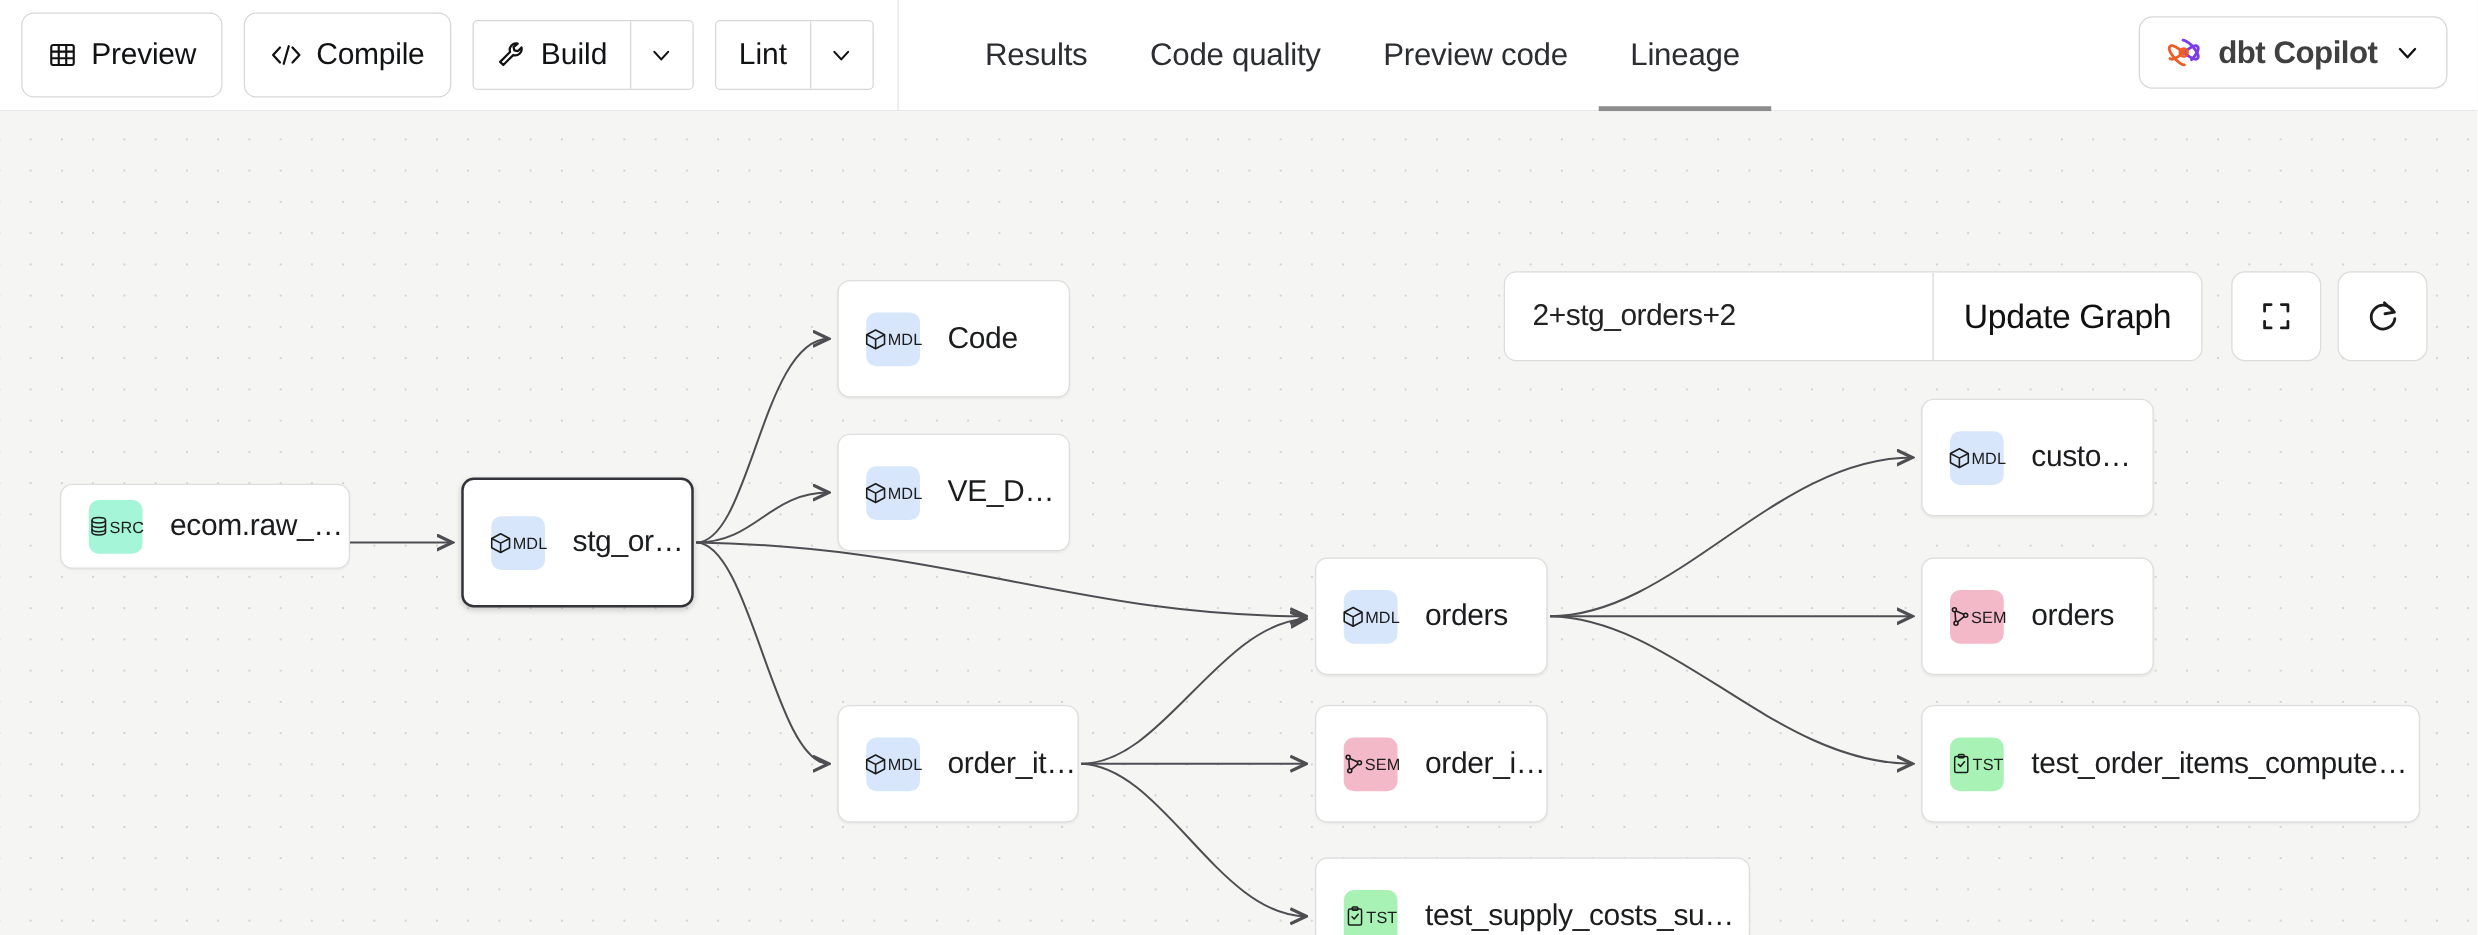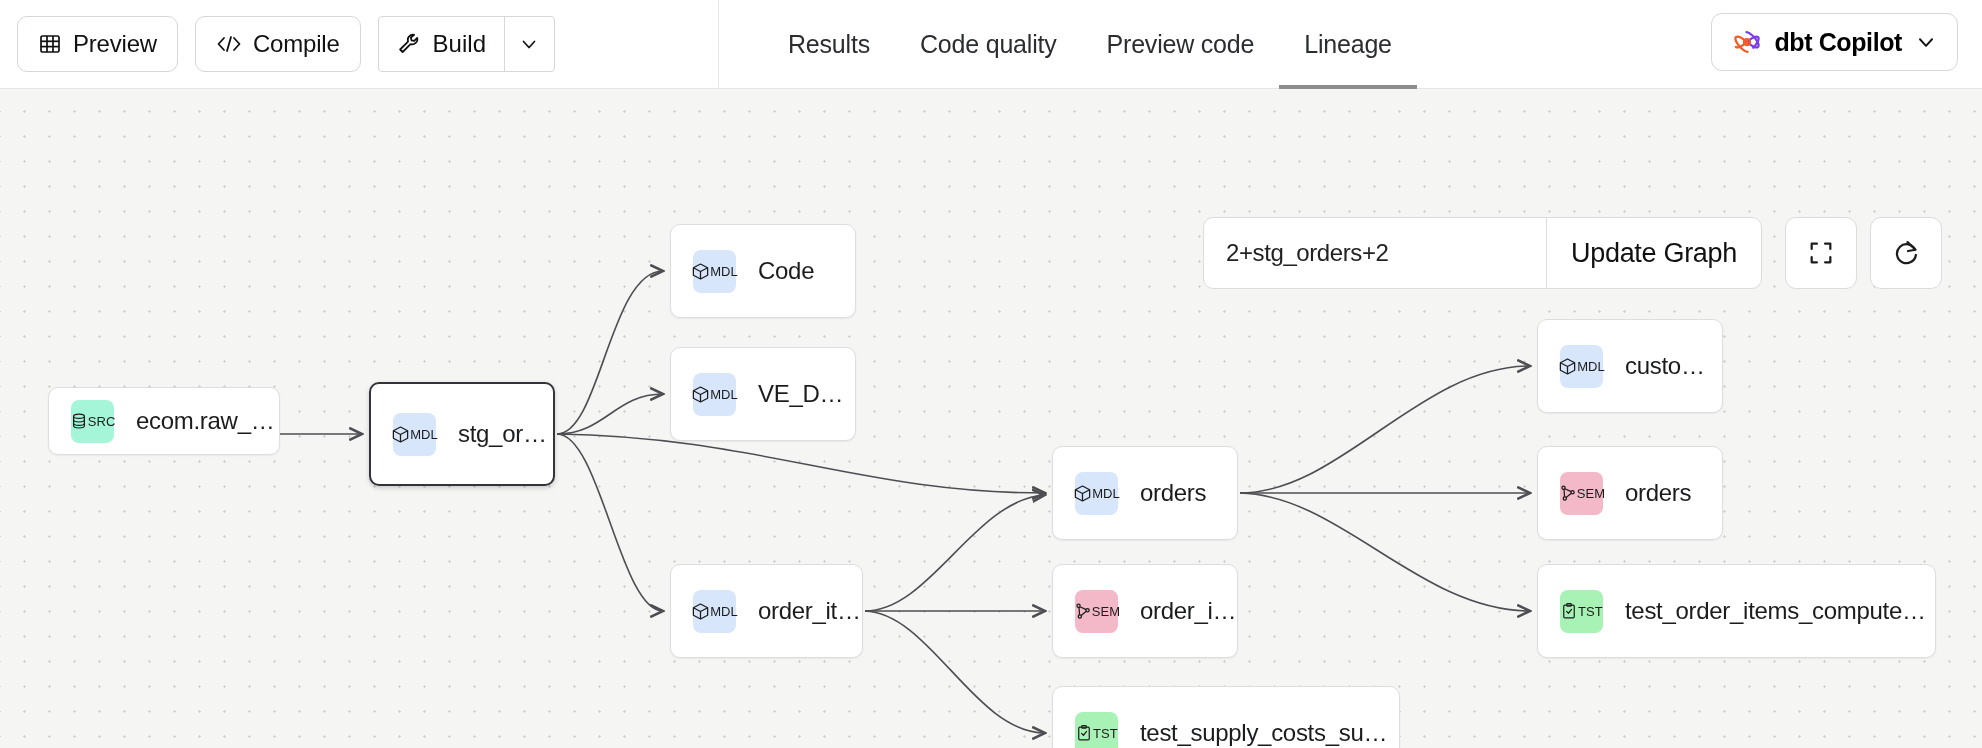--- a/index.html
+++ b/index.html
@@ -23,21 +23,21 @@
 
   .toolbar {
     display: flex;
     align-items: center;
     gap: 17px;
     padding-left: 17px;
     height: 100%;
   }
 
   .btn {
-    height: 56px;
+    height: 68px;
     border: 1px solid #d5d7da;
     border-radius: 10px;
     background: #ffffff;
     display: flex;
     align-items: center;
     gap: 11px;
     padding: 0 20px;
     font-size: 24px;
     color: #111214;
     letter-spacing: -0.2px;
@@ -109,21 +109,21 @@
     border-radius: 11px;
     background: #fff;
     display: flex;
     align-items: center;
     gap: 13px;
     padding: 0 20px 0 20px;
   }
   .copilot .label {
     font-size: 25px;
     font-weight: bold;
-    color: #000000;
+    color: #404040;
     letter-spacing: -0.4px;
   }
 
   
   .canvas {
     position: relative;
     width: 1982px;
     height: 659px;
     background-color: #f5f5f4;
     background-image: radial-gradient(#d2d2d0 1.1px, transparent 1.2px);
@@ -275,20 +275,32 @@
       </div>
       <div class="caret">
         <span class="ico">
           <svg width="20" height="20" viewBox="0 0 20 20" fill="none" stroke="#111" stroke-width="1.7" stroke-linecap="round" stroke-linejoin="round">
               <polyline points="4.5,7.5 10,13.5 15.5,7.5"></polyline>
             </svg>
         </span>
       </div>
     </div>
 
+    <div class="btn-split">
+      <div class="main">
+        <span>Lint</span>
+      </div>
+      <div class="caret">
+        <span class="ico">
+          <svg width="20" height="20" viewBox="0 0 20 20" fill="none" stroke="#111" stroke-width="1.7" stroke-linecap="round" stroke-linejoin="round">
+              <polyline points="4.5,7.5 10,13.5 15.5,7.5"></polyline>
+            </svg>
+        </span>
+      </div>
+    </div>
 
   </div>
 
   <div class="tabs">
     <div class="tab">Results</div>
     <div class="tab">Code quality</div>
     <div class="tab">Preview code</div>
     <div class="tab active">Lineage</div>
   </div>
 

